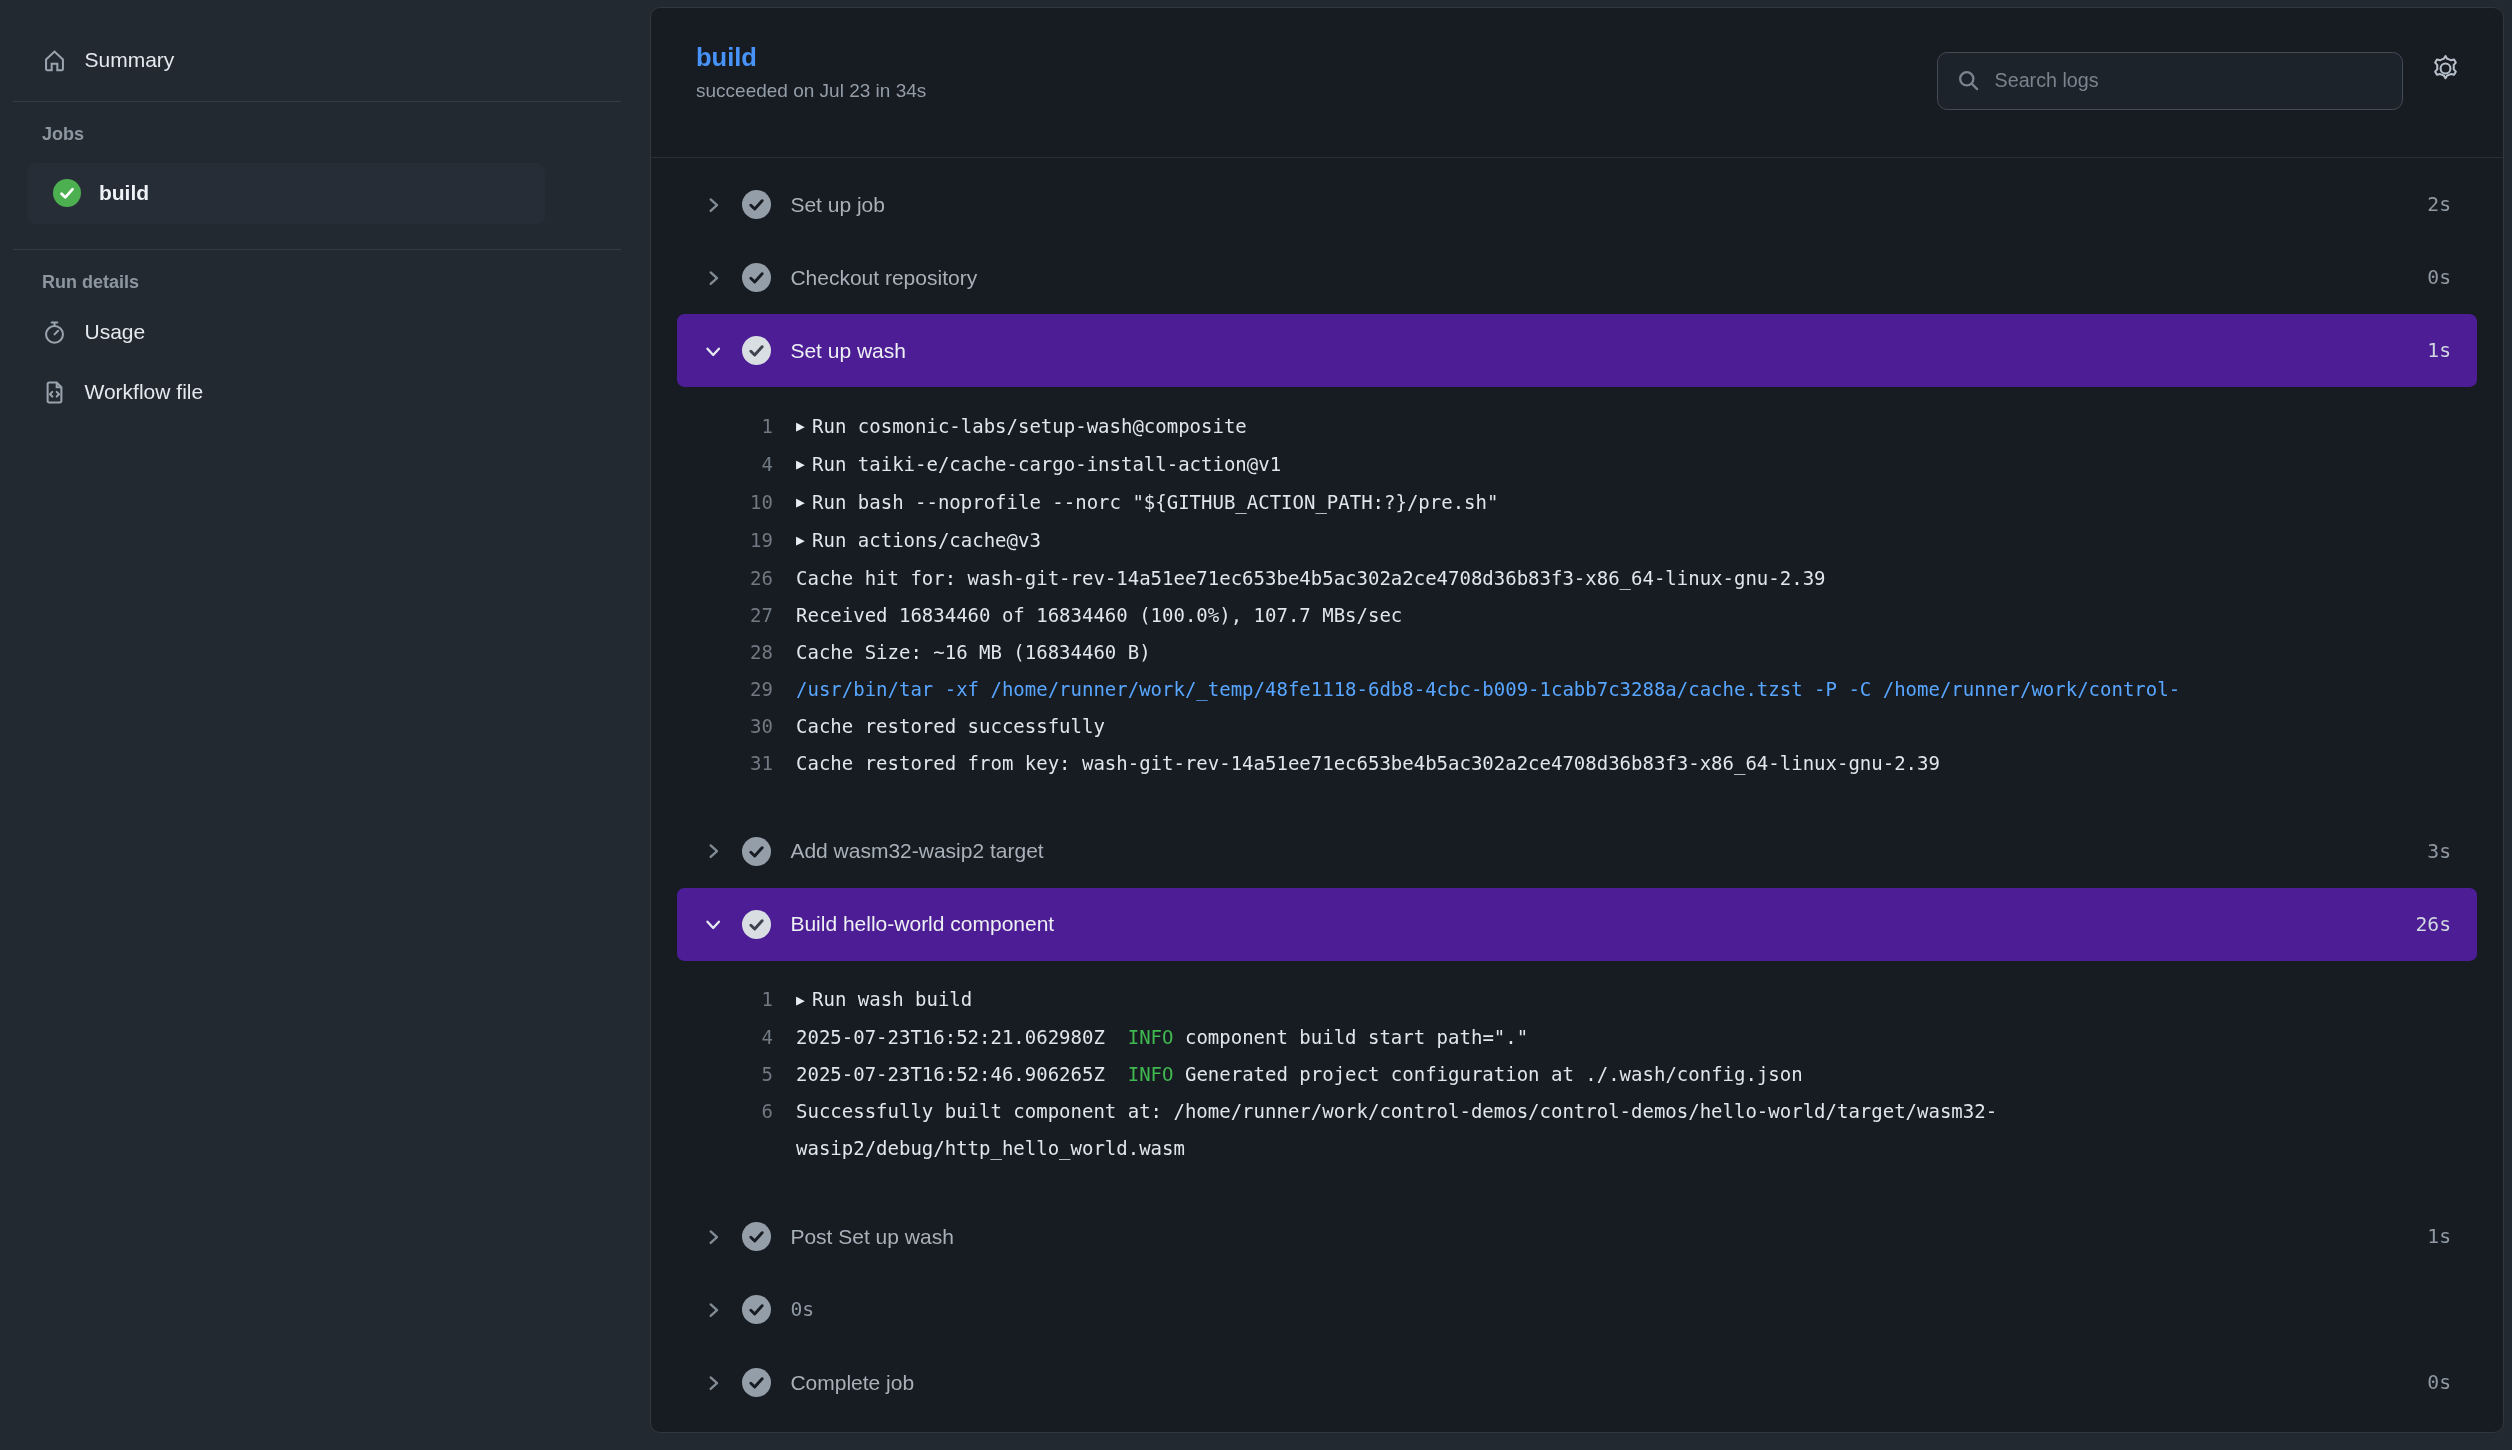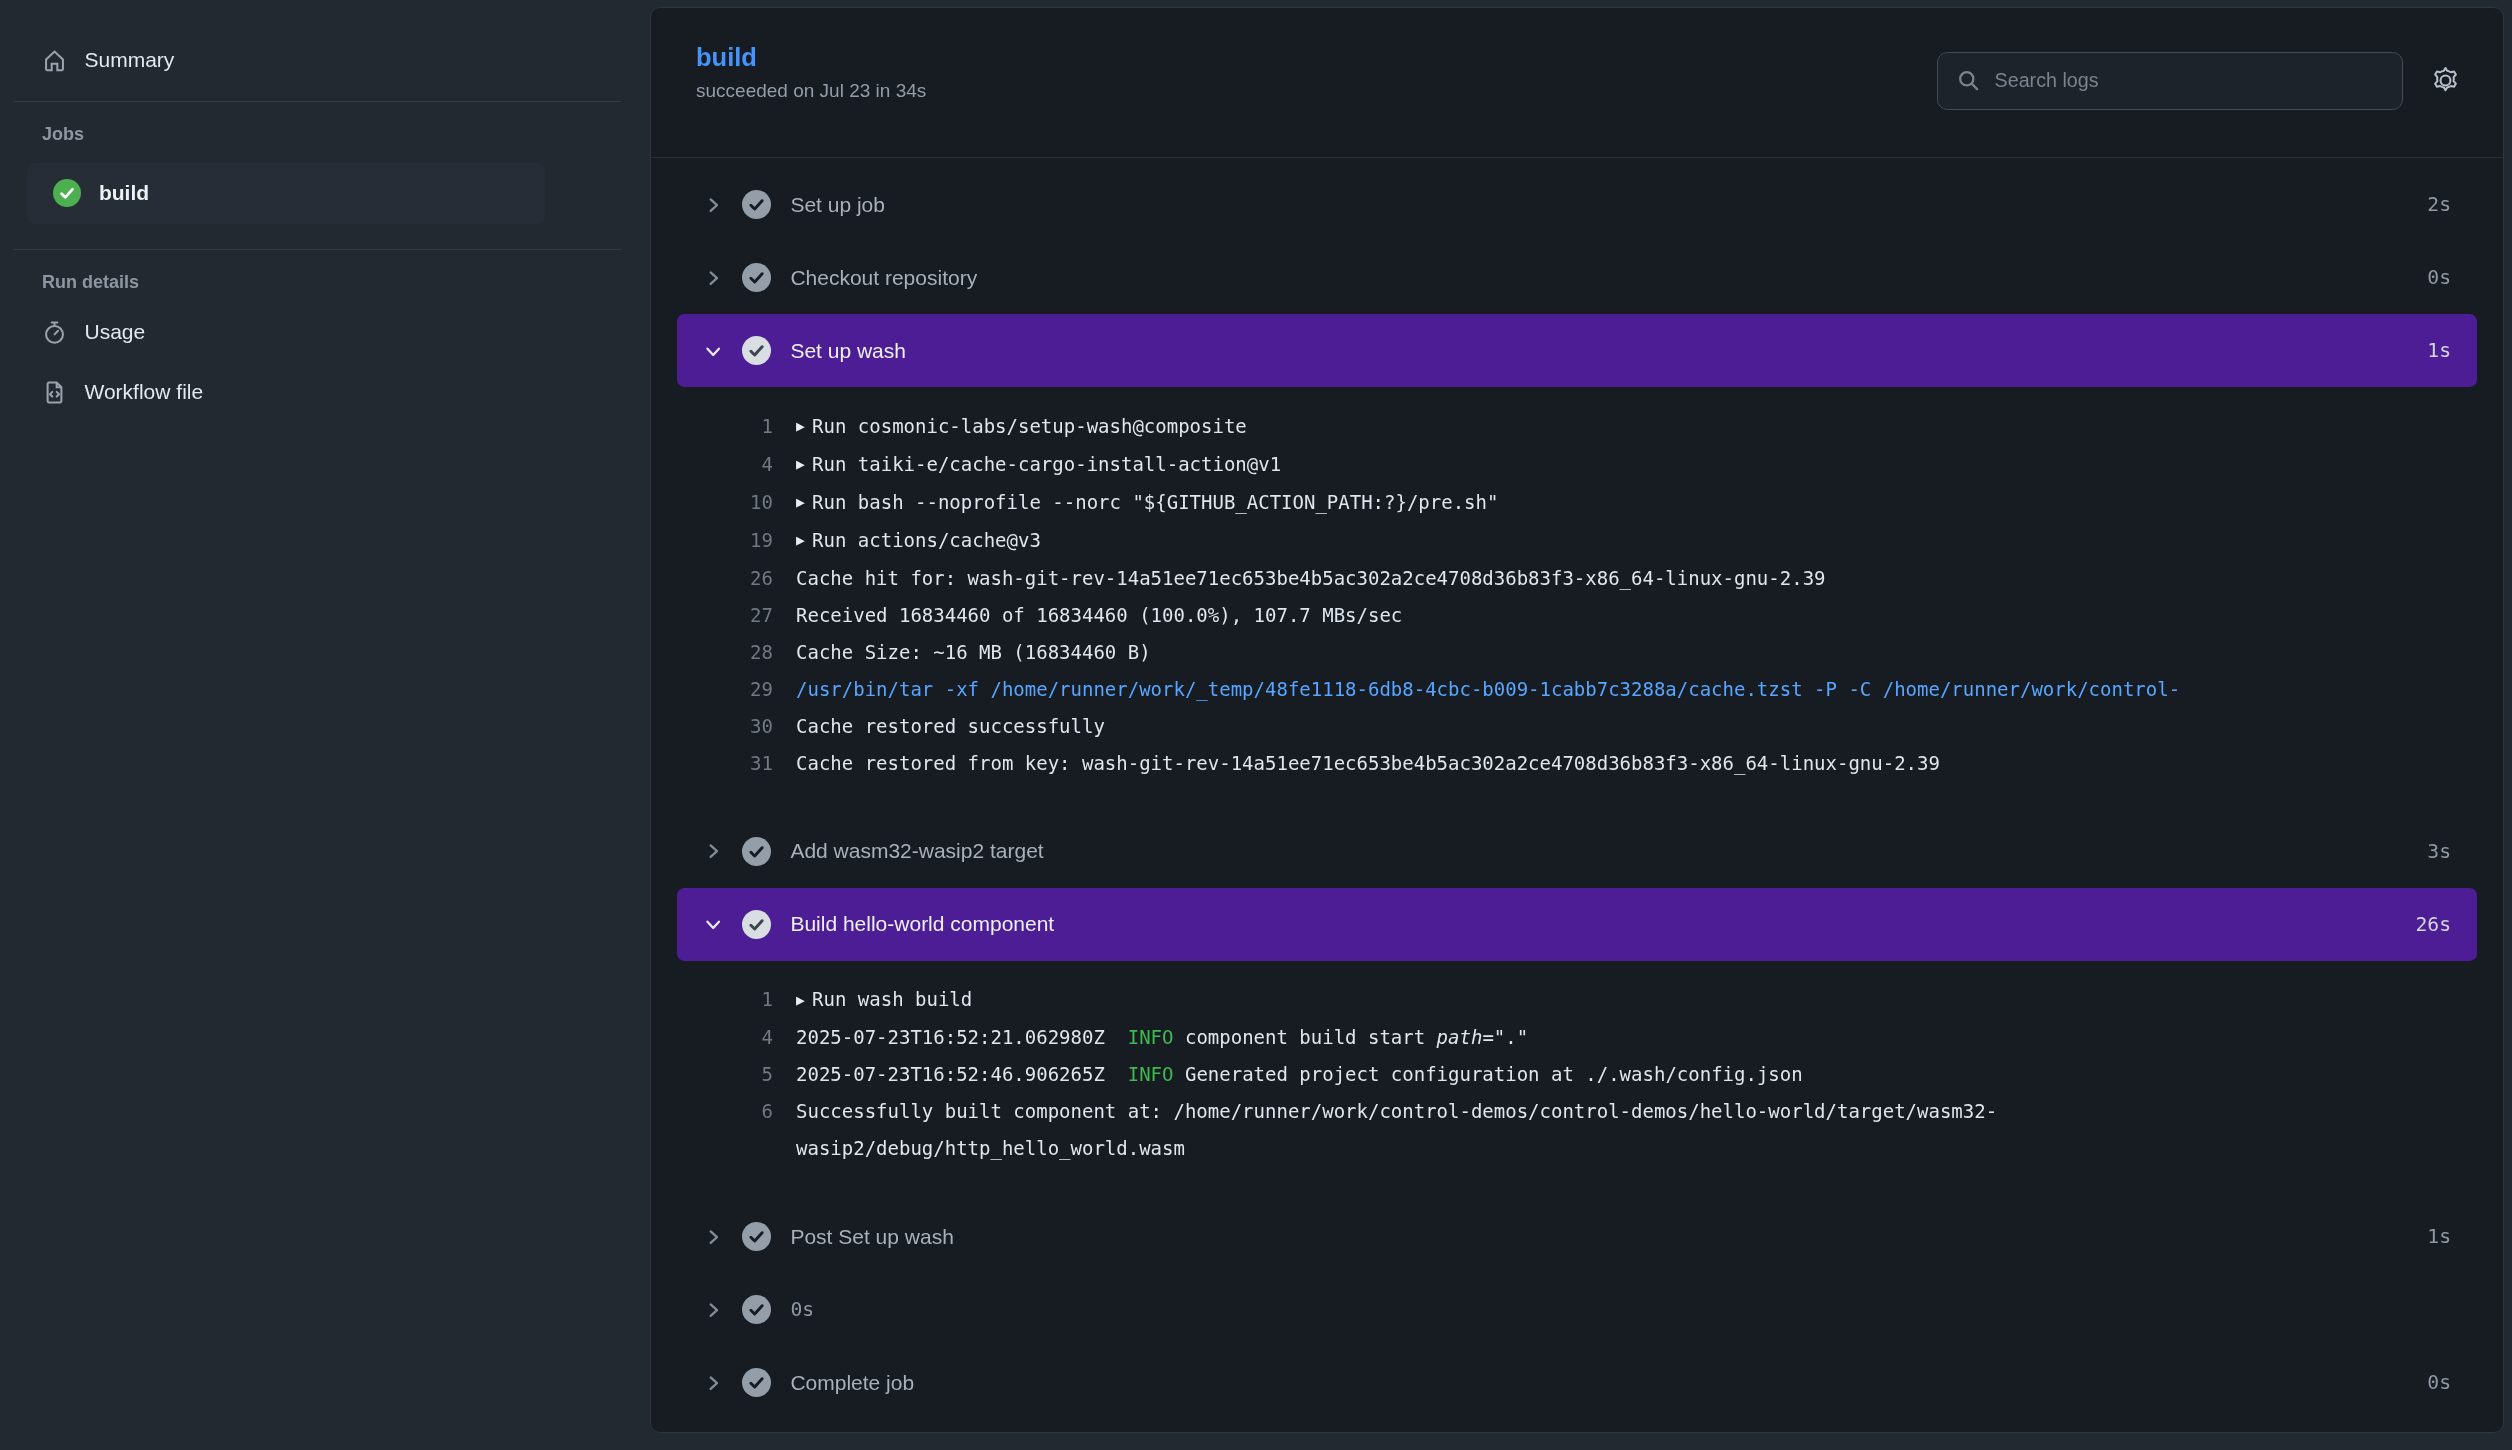--- a/index.html
+++ b/index.html
@@ -24,21 +24,21 @@
   .job-item .check svg { width:28px; height:28px; }
 
   
   .panel { position:absolute; left:650px; top:7.3px; width:1854px; height:1426px;
            background:#171b22; border:1.5px solid #30373f; border-radius:10.2px; overflow:hidden; }
   .panel-header { height:150px; border-bottom:1.5px solid #272e36; display:flex;
                   justify-content:space-between; align-items:flex-start; padding:29px 41px 0 45px; }
   .job-title { display:inline-block; font-size:25.5px; font-weight:700; color:#4793f8;
                text-decoration:none; margin-top:5.8px; cursor:pointer; }
   .status-line { font-size:19px; color:#939ea9; margin-top:8px; }
-  .header-right { display:flex; align-items:center; gap:26px; margin-top:14.6px; }
+  .header-right { display:flex; align-items:flex-start; gap:26px; margin-top:14.6px; }
   .search { display:flex; align-items:center; width:466px; height:58px; background:#1d232b;
             border:1.5px solid #444c55; border-radius:10.2px; padding:0 19px; gap:14.6px; }
   .search svg { width:23px; height:23px; stroke:#7a838e; fill:none; stroke-width:1.6; flex:none; }
   .search input { flex:1; background:transparent; border:none; outline:none; color:#e6edf3;
                   font-size:19.7px; font-family:inherit; }
   .search input::placeholder { color:#7a838e; }
   .gear { display:inline-flex; cursor:pointer; }
   .gear svg { width:33px; height:33px; stroke:#b7c0ca; fill:none; stroke-width:1.5; }
 
   
@@ -64,21 +64,21 @@
   .step-row.expanded .duration { color:#d0d7de; }
 
   
   .log-block { padding:20.4px 0 33px; }
   .log-line { display:flex; line-height:37px; font-family:"DejaVu Sans Mono","Liberation Mono",monospace;
               font-size:19px; }
   .lnum { width:122px; text-align:right; color:#717983; flex:none; }
   .ltext { margin-left:23px; color:#dfe6ec; white-space:pre-wrap; }
   .seg-blue { color:#58a6ff; }
   .seg-green { color:#3fb950; }
-  .seg-italic { font-style:italic; }
+  .seg-italic { }
   .seg-arrow { font-size:14.6px; margin-right:7.3px; position:relative; top:-1.5px; color:#e6edf3; }
 </style>
 </head>
 <body>
 
 <aside class="sidebar">
   <div class="side-item">
     <svg viewBox="0 0 16 16">
       <path d="M2.6 7.3 8 2.3l5.4 5v6.2a.7.7 0 0 1-.7.7H9.8v-4.1H6.2v4.1H3.3a.7.7 0 0 1-.7-.7z"></path>
     </svg>

